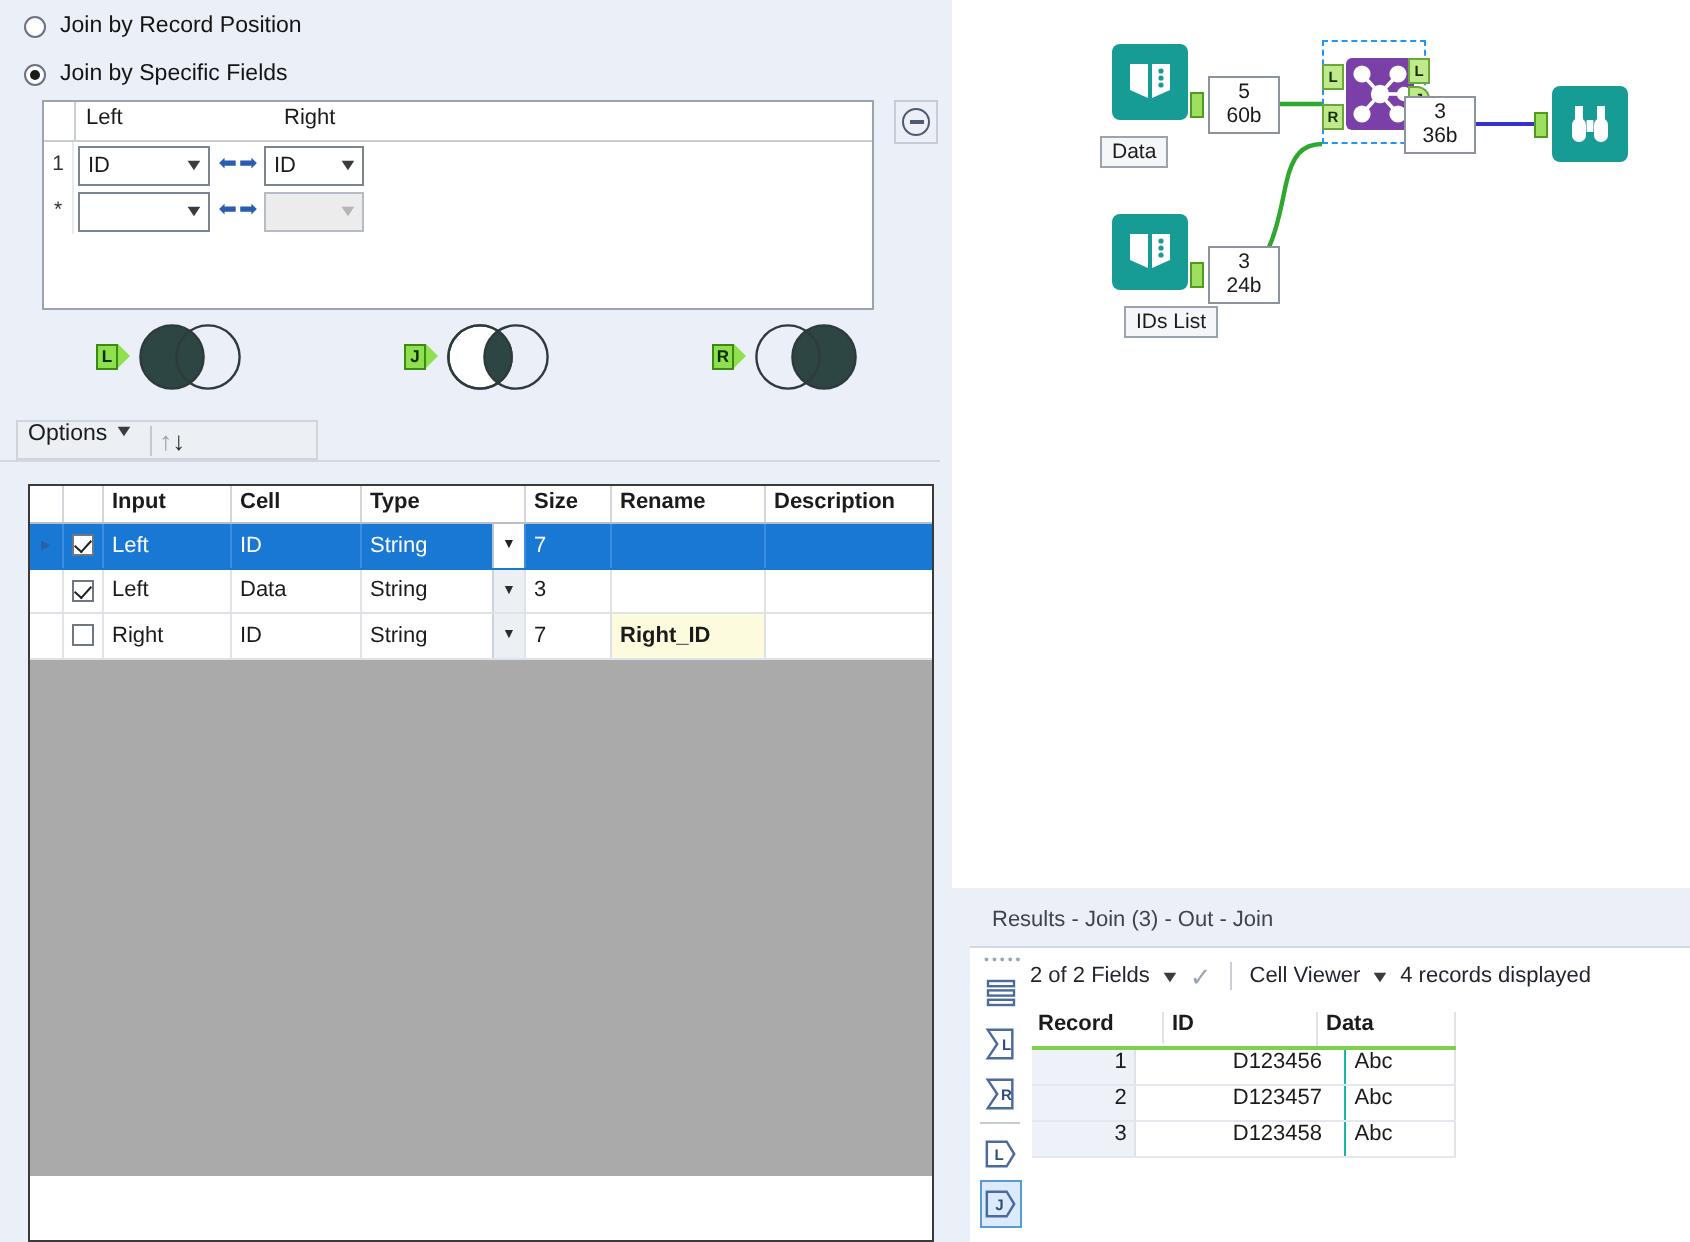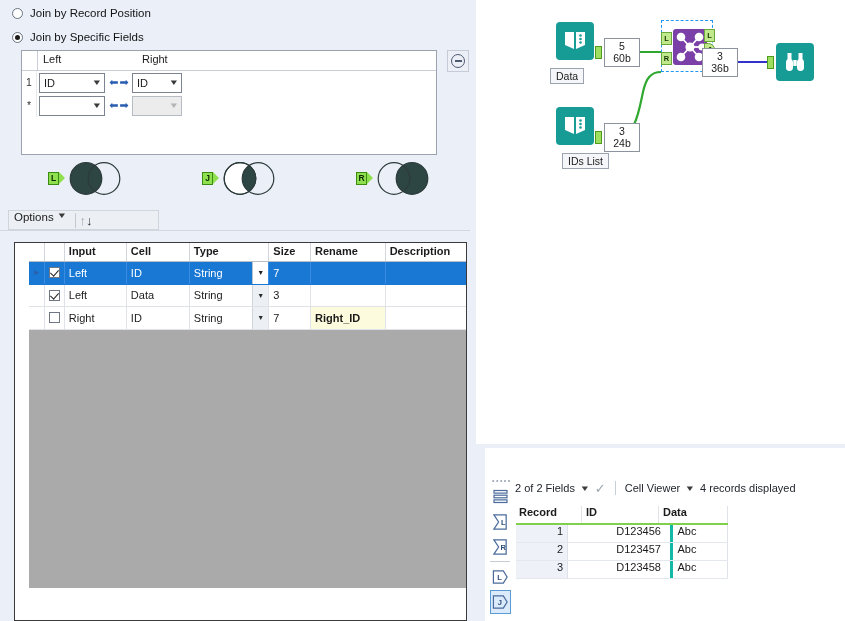--- a/index.html
+++ b/index.html
@@ -52,21 +52,21 @@
   
   .opt-bar{position:absolute;left:8px;top:210px;width:151px;height:20px;background:#eceff3;border:1px solid #d0d5dc;box-sizing:border-box;display:flex;align-items:center;}
   .opt-btn{padding:0 5px;font-size:11.5px;display:flex;gap:4px;height:100%;}
   .vdiv{width:1px;height:15px;background:#c3c9d1;margin:0 4px;}
   .ar-up{font-size:13px;color:#9aa2ad;line-height:1;}
   .ar-dn{font-size:13px;color:#2b2b2b;line-height:1;}
   .tip{position:absolute;left:163px;top:213px;font-size:10.5px;color:#1f1f1f;}
   .opt-under{position:absolute;left:0;top:230px;width:470px;height:1px;background:#d3d8e0;}
 
   
-  .fs-grid{position:absolute;left:14px;top:242px;width:453px;height:379px;background:#fff;border:1px solid #3a3a3a;box-sizing:border-box;overflow:hidden;padding-left:14px;}
+  .fs-grid{position:absolute;left:14px;top:242px;width:453px;height:379px;background:#fff;border:1px solid #3a3a3a;box-sizing:border-box;overflow:hidden;}
   .fs-head{display:flex;height:18px;background:#fff;border-bottom:1px solid #b9bfc7;font-weight:bold;font-size:11px;}
   .fs-head div{border-right:1px solid #d2d6dc;box-sizing:border-box;padding:2px 0 0 4px;overflow:hidden;white-space:nowrap;}
   .c0{width:17px;padding-left:0 !important;}
   .c1{width:20px;padding-left:0 !important;}
   .c2{width:64px;}
   .c3{width:65px;}
   .c4{width:82px;}
   .c5{width:43px;}
   .c6{width:77px;}
   .c7{width:83px;border-right:none !important;}
@@ -115,21 +115,21 @@
   .chk-g{color:#9aa4ae;font-size:13px;}
   .tdiv{width:1px;height:14px;background:#c9ced6;margin:0 3px;}
 
   .rgrid{position:absolute;left:31px;top:58px;width:212px;}
   .rg-head{display:flex;height:17px;font-weight:bold;font-size:11px;border-bottom:2px solid #7fd14d;}
   .rg-head .rc0{width:66px;border-right:1px solid #dfe3e8;box-sizing:border-box;padding-left:3px;border-bottom:2px solid #fff;background:#fff;}
   .rg-head .rc1{width:77px;border-right:1px solid #dfe3e8;box-sizing:border-box;padding-left:4px;}
   .rg-head .rc2{width:69px;box-sizing:border-box;padding-left:4px;border-right:1px solid #dfe3e8;}
   .rg-row{display:flex;height:17px;font-size:11px;border-bottom:1px solid #e4e8ee;}
   .rg-row .rc0{width:66px;background:#eef2f8;text-align:right;padding-right:4px;box-sizing:border-box;border-right:1px solid #dfe3e8;}
-  .rg-row .rc1{width:77px;padding-left:4px;box-sizing:border-box;border-right:3px solid #14b8a6;margin-left:44px;}
+  .rg-row .rc1{width:77px;padding-left:4px;box-sizing:border-box;border-right:1px solid #14b8a6;margin-left:44px;}
   .rg-row .rc2{width:69px;padding-left:4px;box-sizing:border-box;border-right:1px solid #dfe3e8;}
 
   
   .minus-btn{position:absolute;left:447px;top:50px;width:22px;height:22px;background:#eceff5;border:1px solid #c5ccd7;box-sizing:border-box;display:flex;align-items:center;justify-content:center;}
   .minus-circ{width:14px;height:14px;border-radius:50%;border:1.3px solid #4c5b72;display:flex;align-items:center;justify-content:center;box-sizing:border-box;}
   .minus-bar{width:7px;height:1.4px;background:#4c5b72;}
 </style>
 </head>
 <body>
 
@@ -414,20 +414,23 @@
             <rect x="4.5" y="3" width="4" height="7" fill="#fff"></rect>
             <rect x="15.5" y="3" width="4" height="7" fill="#fff"></rect>
             <rect x="10.3" y="10" width="3.4" height="6" fill="#fff"></rect>
           </svg>
         </div>
       </div>
     </div>
   </div>
 
   <div class="results">
+    <div class="res-tab">
+      <span>Results - Join (3) - Out - Join</span>
+    </div>
 
     <div class="res-side">
       <div class="grip">•••••</div>
 
       <div class="sb-btn" style="top:10px;">
         <span class="sb-ico" style="border:none;">
           <svg width="15" height="15" viewBox="0 0 15 15">
             <rect x="1" y="1.5" width="13" height="2.6" fill="none" stroke="#4a6b9c" stroke-width="1.2"></rect>
             <rect x="1" y="6.2" width="13" height="2.6" fill="none" stroke="#4a6b9c" stroke-width="1.2"></rect>
             <rect x="1" y="10.9" width="13" height="2.6" fill="none" stroke="#4a6b9c" stroke-width="1.2"></rect>

